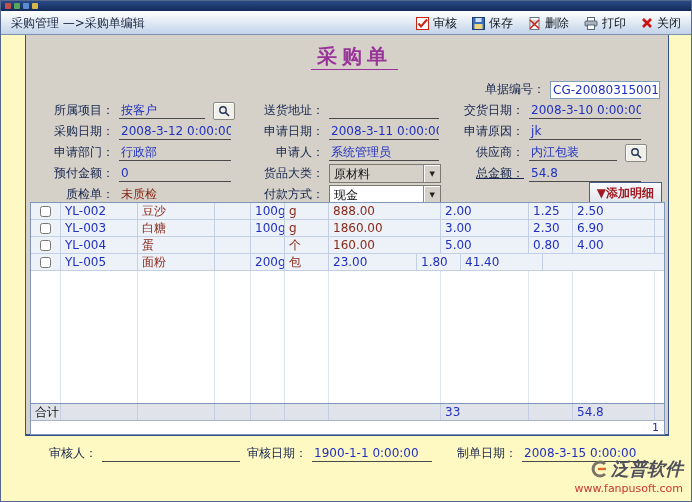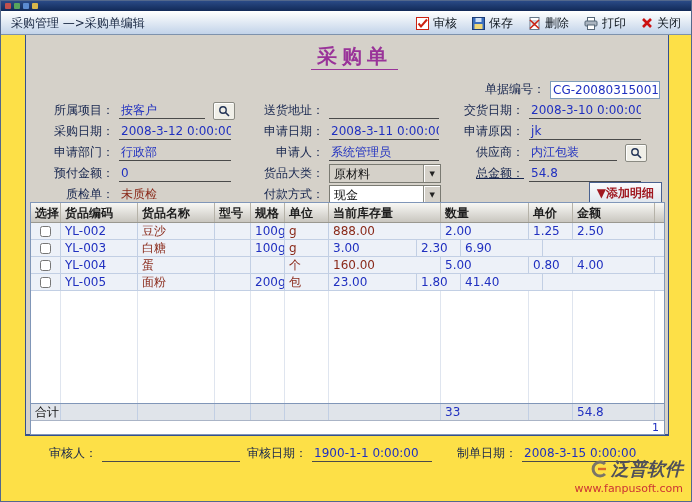--- a/index.html
+++ b/index.html
@@ -1,19 +1,19 @@
 <!DOCTYPE html>
 <html><head>
 <meta charset="utf-8">
 <style>
   * { margin:0; padding:0; box-sizing:border-box; }
   html,body { background:#ffffff; }
   body { width:692px; height:502px; font-family:"DejaVu Sans","Liberation Sans",sans-serif; }
 
-  .window { position:relative; width:692px; height:502px; background:#fde047;
+  .window { position:relative; width:692px; height:502px; background:#fef9c3;
             border:1px solid #53688c; overflow:hidden; }
 
   
   .titlebar { position:absolute; left:0; top:0; right:0; height:10px;
               background:linear-gradient(#2a4a86,#122a58);
               display:flex; align-items:center; gap:3px; padding-left:4px; }
   .tbicon { width:6px; height:6px; display:inline-block; border-radius:1px; }
   .i1{background:#c0504d;} .i2{background:#58a55c;} .i3{background:#5b8bd0;} .i4{background:#d8b74a;}
 
   
@@ -228,33 +228,20 @@
     <div class="fg" style="top:149px; left:228px;">
       <span class="lbl" style="width:70px;">付款方式：</span>
       <span class="combo" style="width:112px;">
         <span class="combo-text">现金</span>
         <span class="combo-arrow">▼</span>
       </span>
     </div>
     <span class="add-btn">▼添加明细</span>
 
     <div class="tbl">
-      <div class="tr th">
-        <span class="td c0">选择</span>
-        <span class="td c1">货品编码</span>
-        <span class="td c2">货品名称</span>
-        <span class="td c3">型号</span>
-        <span class="td c4">规格</span>
-        <span class="td c5">单位</span>
-        <span class="td c6">当前库存量</span>
-        <span class="td c7">数量</span>
-        <span class="td c8">单价</span>
-        <span class="td c9">金额</span>
-        <span class="td c10"></span>
-      </div>
 
       <div class="tr dr">
         <span class="td c0"><input type="checkbox" class="cb" style=""></span>
         <span class="td c1 t-blue">YL-002</span>
         <span class="td c2 t-maroon">豆沙</span>
         <span class="td c3"></span>
         <span class="td c4 t-blue">100g</span>
         <span class="td c5 t-maroon">g</span>
         <span class="td c6 t-maroon">888.00</span>
         <span class="td c7 t-blue">2.00</span>
@@ -263,20 +250,21 @@
         <span class="td c10"></span>
       </div>
 
       <div class="tr dr">
         <span class="td c0"><input type="checkbox" class="cb" style=""></span>
         <span class="td c1 t-blue">YL-003</span>
         <span class="td c2 t-maroon">白糖</span>
         <span class="td c3"></span>
         <span class="td c4 t-blue">100g</span>
         <span class="td c5 t-maroon">g</span>
+        <span class="td c6 t-maroon">1860.00</span>
         <span class="td c7 t-blue">3.00</span>
         <span class="td c8 t-blue">2.30</span>
         <span class="td c9 t-blue">6.90</span>
         <span class="td c10"></span>
       </div>
 
       <div class="tr dr">
         <span class="td c0"><input type="checkbox" class="cb" style=""></span>
         <span class="td c1 t-blue">YL-004</span>
         <span class="td c2 t-maroon">蛋</span>

